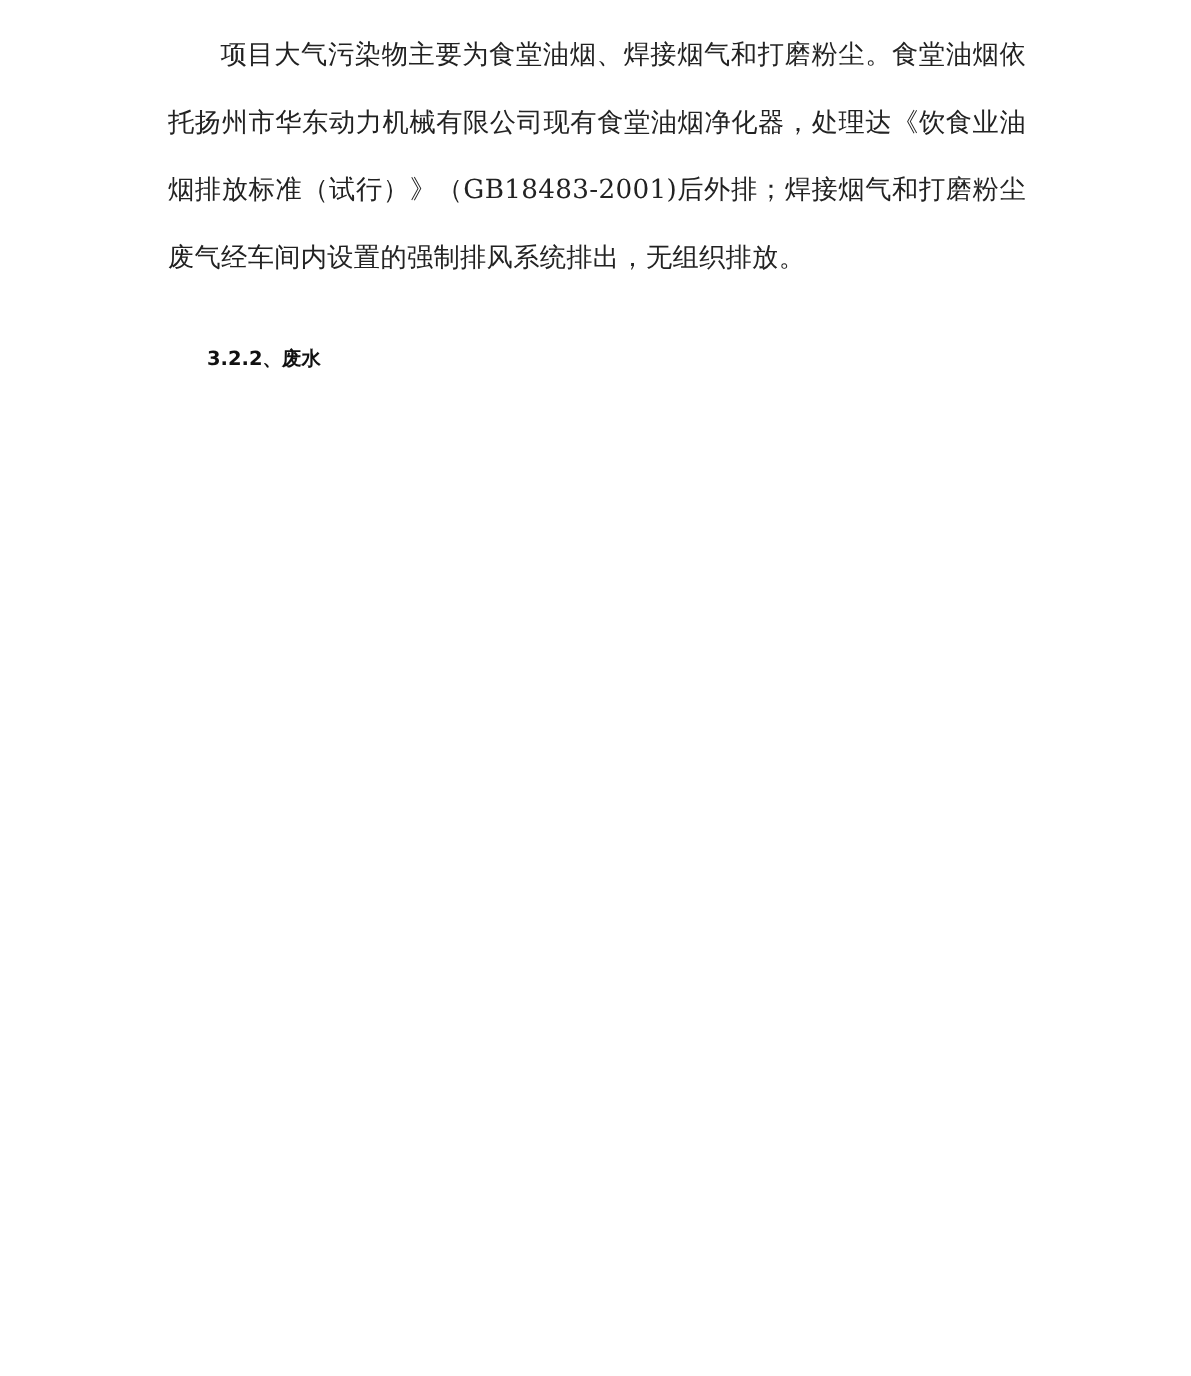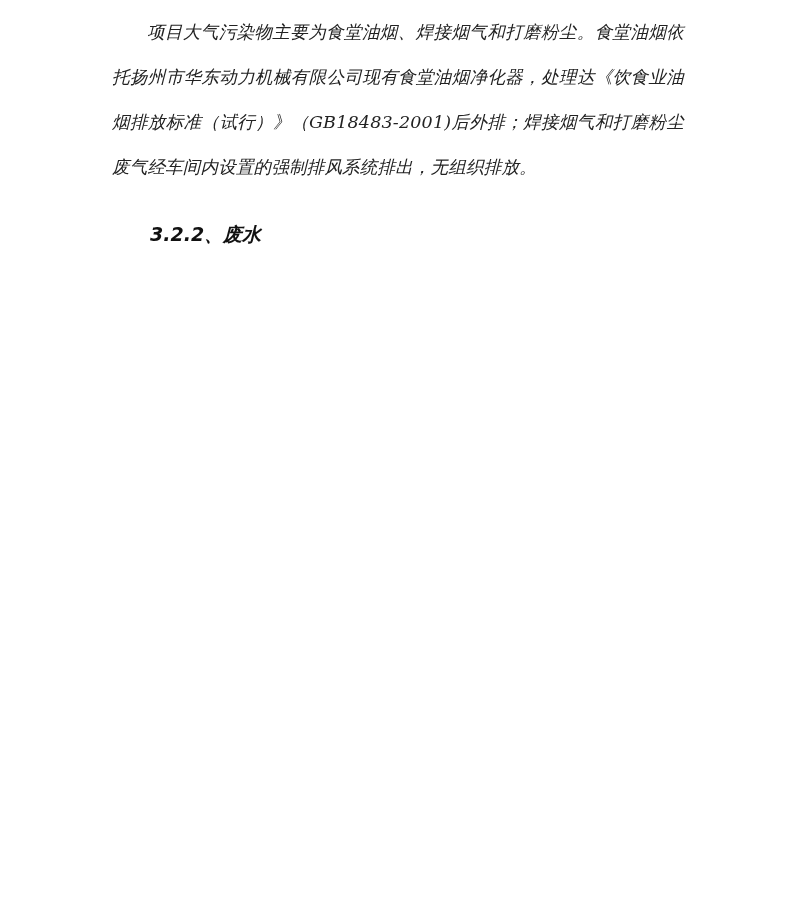--- a/index.html
+++ b/index.html
@@ -12,42 +12,41 @@
     height: 917px;
     font-family: "DejaVu Serif", "Liberation Serif", serif;
     color: #1a1a1a;
     overflow: hidden;
   }
   .page {
     position: relative;
     width: 794px;
     height: 732px;
     box-sizing: border-box;
-    padding: 4px 110px 0 112px;
-    font-style: italic;
+    padding: 9px 110px 0 112px;
   }
   .doc-body {
     padding-top: 6px;
   }
   p.para {
     margin: 0;
     font-size: 17.5px;
     line-height: 45px;
     text-align: justify;
     text-justify: inter-ideograph;
     letter-spacing: 0.2px;
     color: #222222;
     font-family: "DejaVu Serif", "Liberation Serif", serif;
   }
   p.indent {
     text-indent: 2em;
   }
   .heading {
     margin: 0;
-    font-size: 19px;
+    font-size: 13px;
     line-height: 45px;
     font-weight: bold;
     text-indent: 2em;
     color: #111111;
     font-family: "DejaVu Sans", "Liberation Sans", sans-serif;
   }
   .gap-sm { height: 10px; }
   .gap-md { height: 26px; }
   .spacer-heading { height: 12px; }
 </style>

